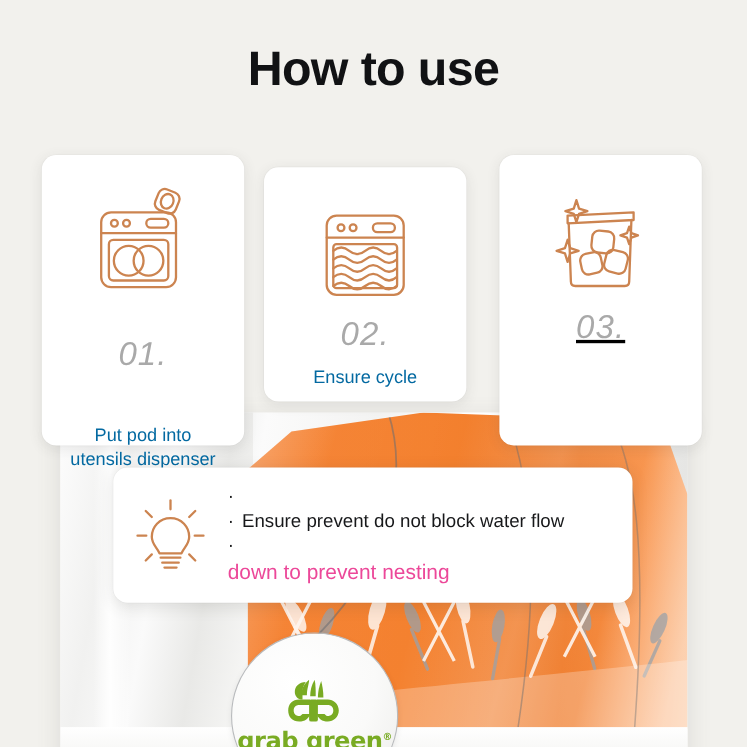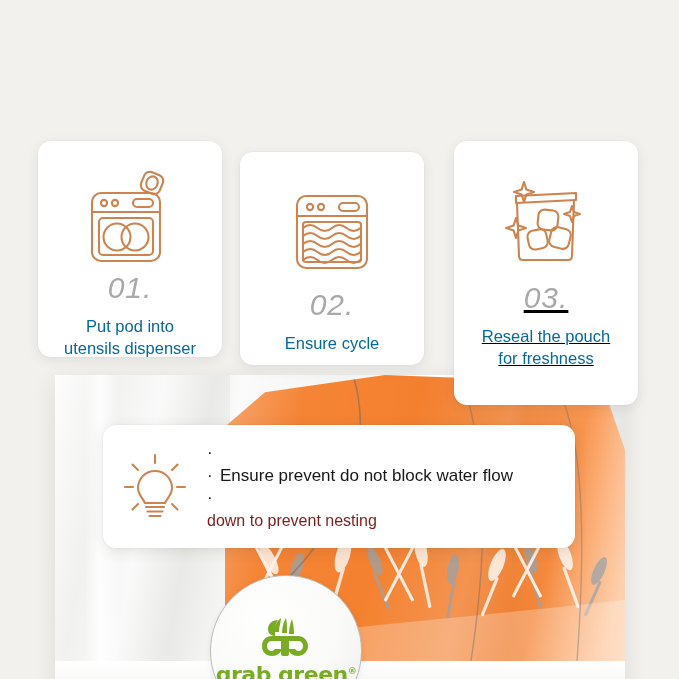--- a/index.html
+++ b/index.html
@@ -66,21 +66,21 @@
     position:absolute;left:0;right:0;top:38px;text-align:center;
     font-size:44px;font-weight:bold;color:#111214;letter-spacing:-0.6px;
   }
 
   
   .card{
     position:absolute;background:#ffffff;border-radius:13px;
     box-shadow:0 3px 12px rgba(60,60,55,0.10), 0 0 0 0.6px rgba(0,0,0,0.03);
     display:flex;flex-direction:column;align-items:center;
   }
-  #card-1{left:38px;top:141px;width:184px;height:216px;}
+  #card-1{left:38px;top:141px;width:184px;height:264px;gap:35px;}
   #card-2{left:240px;top:141px;width:184px;height:213px;margin-top:11px;}
   #card-3{left:454px;top:141px;width:184px;height:264px;text-decoration:underline;}
 
   .card-icon{margin-top:26px;height:118px;display:flex;align-items:center;justify-content:center;}
   #card-2 .card-icon{margin-top:24px;height:112px;}
   #card-3 .card-icon{margin-top:22px;height:118px;}
 
   .step-number{
     font-size:30px;color:#a9a9a9;font-style:italic;font-weight:300;
     letter-spacing:1px;line-height:1;margin-top:2px;
@@ -97,21 +97,21 @@
     background:#ffffff;border-radius:13px;
     box-shadow:0 3px 14px rgba(60,60,55,0.13), 0 0 0 0.6px rgba(0,0,0,0.03);
     display:flex;align-items:center;
   }
   #tips-icon{width:104px;display:flex;align-items:center;justify-content:center;flex:none;}
   #tips-list{flex:1;padding-right:14px;}
   .tip-row{
     display:flex;font-size:17px;line-height:1.33;color:#17181a;white-space:nowrap;
   }
   .tip-bullet{width:13px;flex:none;color:#17181a;}
-  .tip-cont{padding-left:0px;font-size:16px;line-height:1.33;color:#7f1d1d;}
+  .tip-cont{padding-left:0px;font-size:19px;line-height:1.33;color:#ec4899;}
 </style>
 </head>
 <body>
 
 <div id="stage">
 
   <div id="product-photo">
     <div class="pouch">
 
       <div class="pouch-left-panel"></div>
@@ -173,20 +173,21 @@
             <path d="M42 20 C47 20 52 24 52 30 C52 36 47 40 42 40 C37 40 33 37 32 33 L39 33 C40 34 41 35 42 35 C45 35 47 33 47 30 C47 27 45 25 42 25 L32 25 L32 20 Z"></path>
             <rect x="25" y="20" width="8" height="20" rx="2"></rect>
           </g>
         </svg>
         <div class="logo-word"><span>grab green</span><span class="logo-reg">®</span></div>
       </div>
     </div>
     <div class="faint-bottom-text"></div>
   </div>
 
+  <div id="page-title">How to use</div>
 
   <div class="card" id="card-1">
     <div class="card-icon">
       <svg width="104" height="104" viewBox="0 0 104 104">
         <g stroke="#cc8450" stroke-width="2.1" fill="none" stroke-linecap="round" stroke-linejoin="round">
           <rect x="14" y="26" width="68" height="68" rx="9"></rect>
           <path d="M14 45 L82 45"></path>
           <rect x="21" y="51" width="54" height="37" rx="4"></rect>
           <circle cx="26" cy="36" r="3.1"></circle>
           <circle cx="37" cy="36" r="3.1"></circle>
@@ -238,24 +239,20 @@
           <rect x="44" y="40" width="20" height="20" rx="6" transform="rotate(6 54 50)"></rect>
           <rect x="34" y="60" width="19" height="19" rx="6" transform="rotate(-12 43 69)"></rect>
           <rect x="56" y="58" width="20" height="20" rx="6" transform="rotate(14 66 68)"></rect>
           <path d="M30 12 L32.4 19.6 L40 22 L32.4 24.4 L30 32 L27.6 24.4 L20 22 L27.6 19.6 Z"></path>
           <path d="M78 36 L80 42 L86 44 L80 46 L78 52 L76 46 L70 44 L76 42 Z"></path>
           <path d="M22 48 L24.4 55.6 L32 58 L24.4 60.4 L22 68 L19.6 60.4 L12 58 L19.6 55.6 Z"></path>
         </g>
       </svg>
     </div>
     <div class="step-number">03.</div>
-    <div class="step-label">
-      <div>Reseal the pouch</div>
-      <div>for freshness</div>
-    </div>
   </div>
 
   <div id="tips-box">
     <div id="tips-icon">
       <svg width="68" height="72" viewBox="0 0 68 72">
         <g stroke="#cc8450" stroke-width="2.1" fill="none" stroke-linecap="round" stroke-linejoin="round">
           <path d="M34 20 C24 20 17 28 17 37 C17 44 22 47 24 52 L44 52 C46 47 51 44 51 37 C51 28 44 20 34 20 Z"></path>
           <path d="M25 56 L43 56"></path>
           <path d="M26.5 60.5 L41.5 60.5"></path>
           <path d="M28.5 65 L39.5 65"></path>

